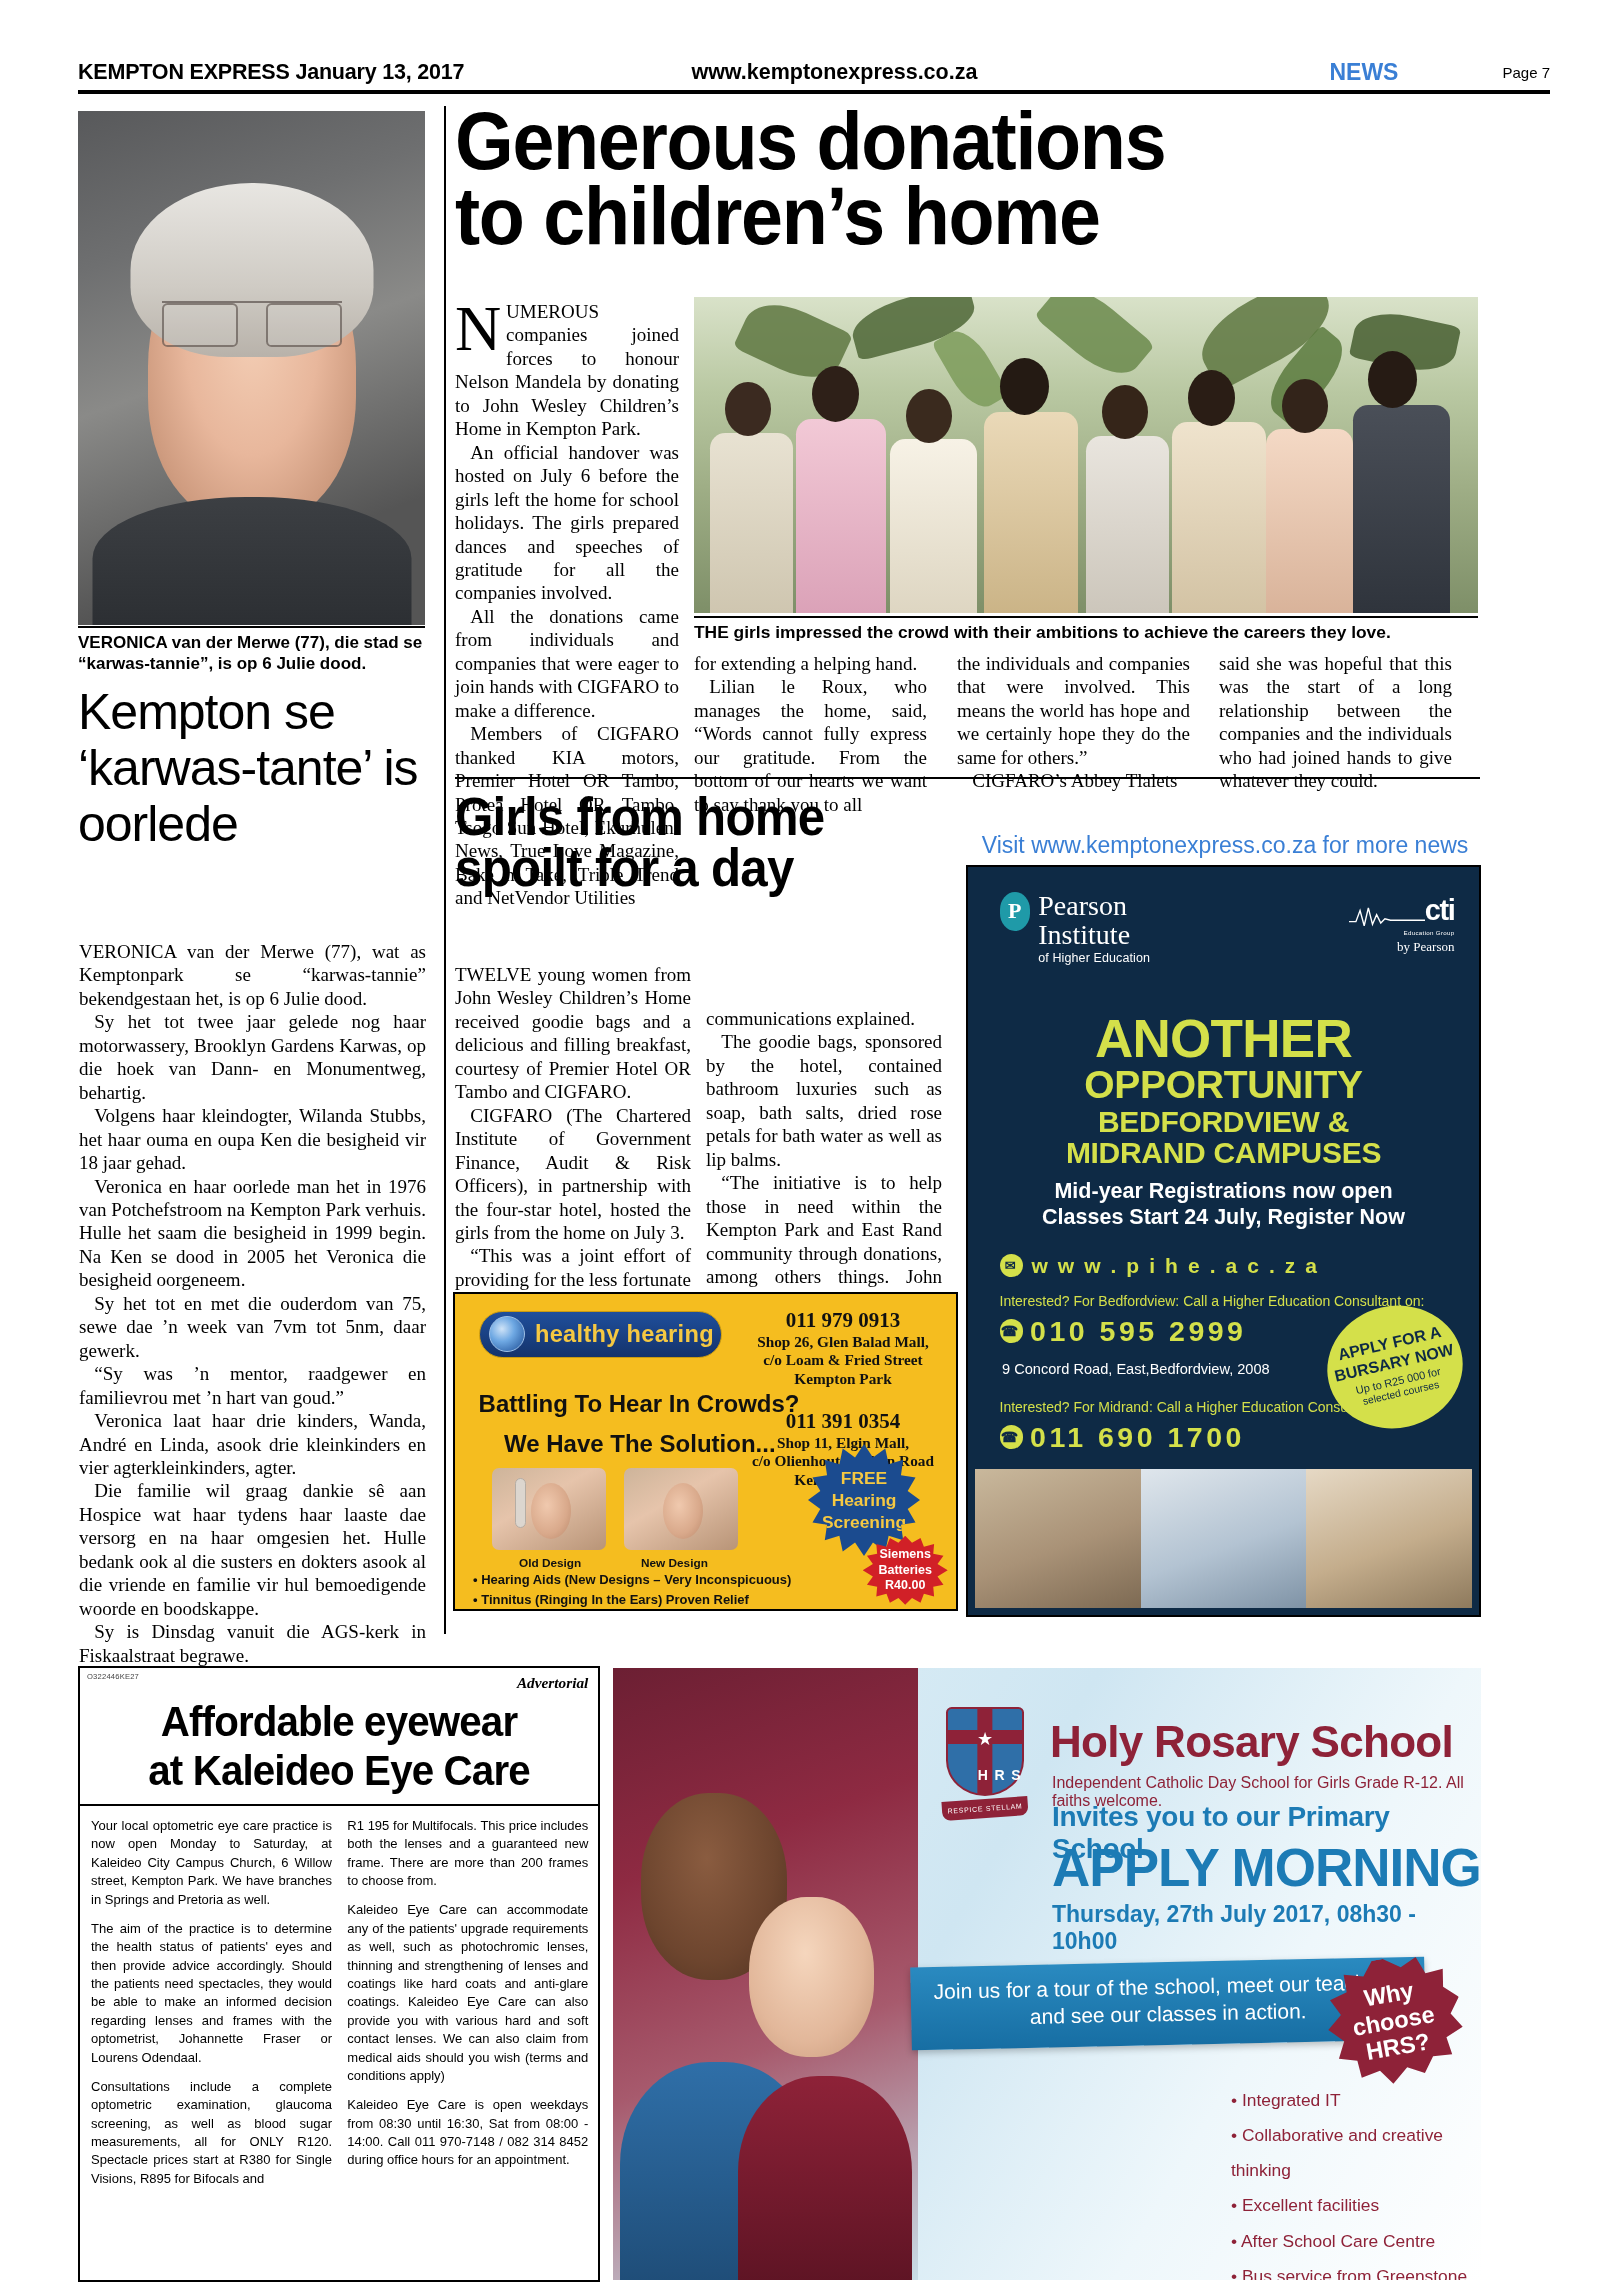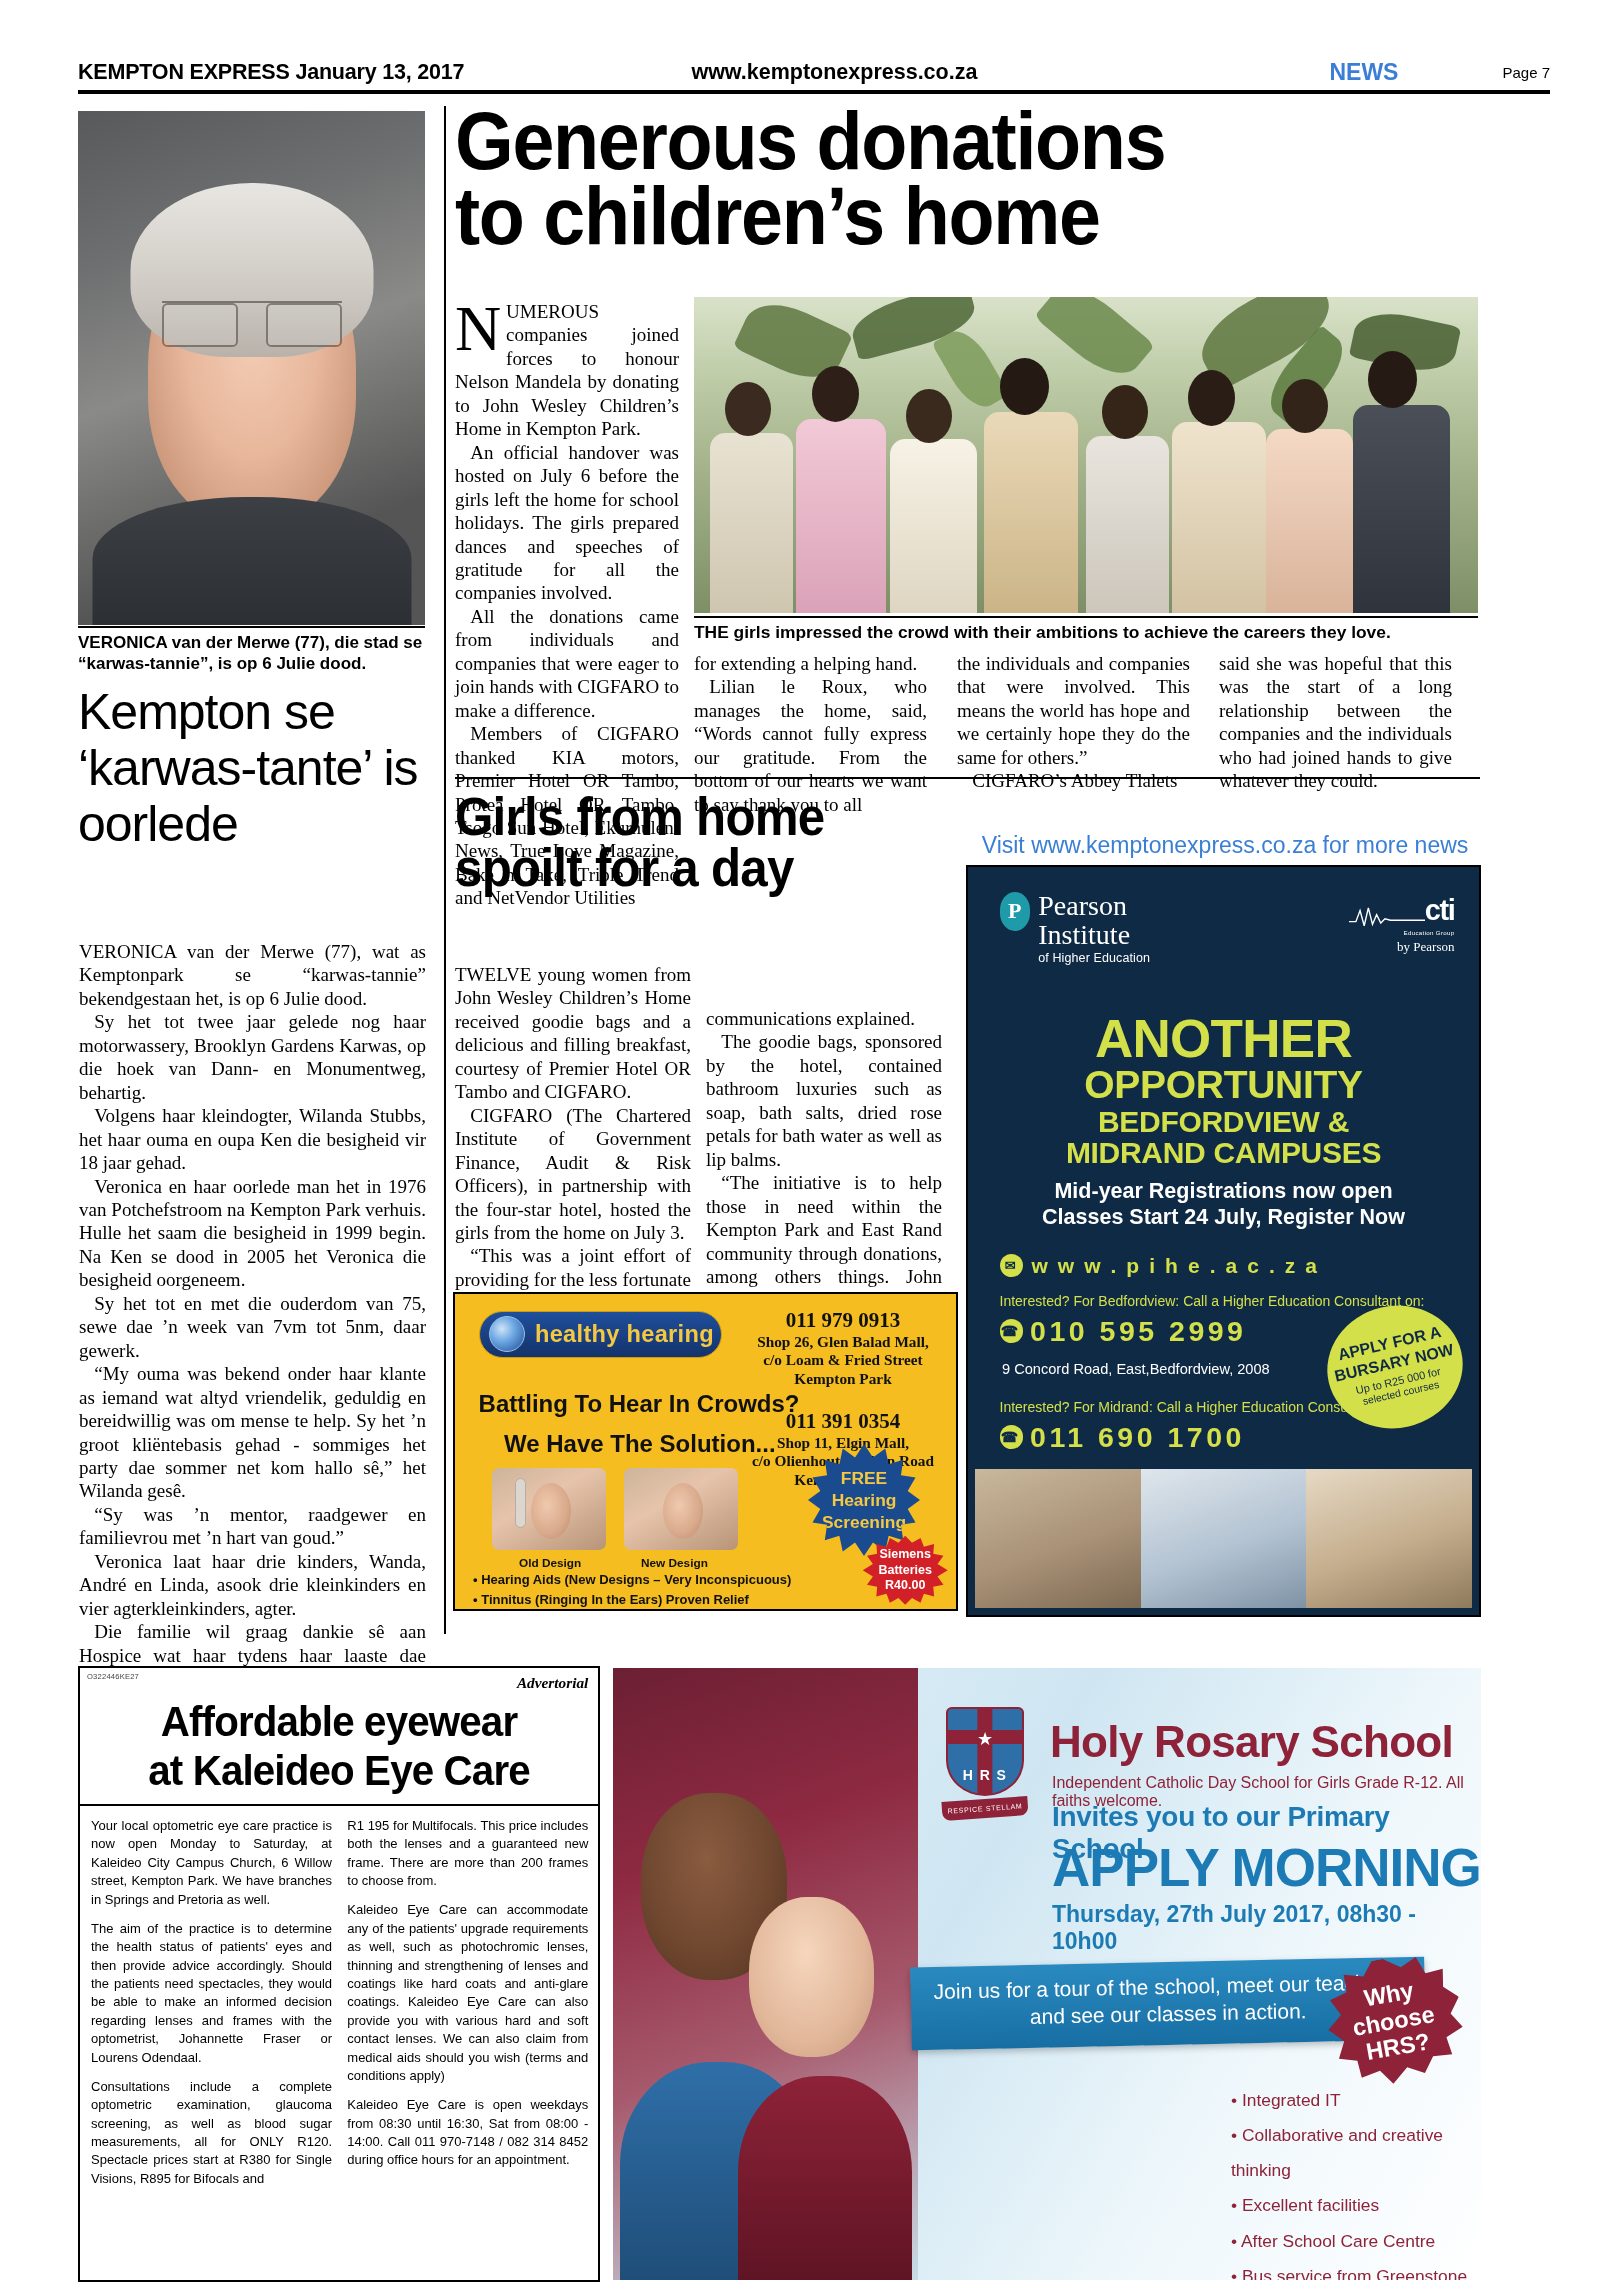--- a/index.html
+++ b/index.html
@@ -292,21 +292,21 @@
     background: linear-gradient(180deg,#2f6fa8 0%,#1f4d78 100%); }
   .hrs-b2 { position: absolute; left: 125px; bottom: 0; width: 174px; height: 208px; border-radius: 46% 46% 0 0;
     background: linear-gradient(180deg,#8e2238 0%,#5e1424 100%); }
 
   .hrs-crest { position: absolute; left: 333px; top: 39px; width: 85px; height: 106px; }
   .crest-shape { width: 78px; height: 89px; background: #2f6fa8; border: 2.8px solid #8e2238;
     border-radius: 5.6px 5.6px 50% 50%/5.6px 5.6px 40% 40%; position: relative; }
   .crest-cross-v { position: absolute; left: 50%; top: 0; transform: translateX(-50%); width: 15.3px; height: 100%; background: #8e2238; }
   .crest-cross-h { position: absolute; top: 21px; left: 0; width: 100%; height: 14px; background: #8e2238; }
   .crest-star { position: absolute; left: 50%; top: 19.4px; transform: translateX(-50%); color: #fff; font-size: 18px; }
-  .crest-hrs { position: absolute; left: 0; right: 0; bottom: 11px; text-align: center; color: #fff; font-weight: 700; font-size: 14px; letter-spacing: 1.4px; }
+  .crest-hrs { position: absolute; left: 0; right: 0; bottom: 11px; text-align: right; color: #fff; font-weight: 700; font-size: 14px; letter-spacing: 1.4px; }
   .crest-ribbon { position: absolute; left: -4.2px; bottom: -5.6px; width: 86px; height: 19.4px; background: #8e2238;
     color: #fff; font-size: 7px; letter-spacing: 0.7px; text-align: center; line-height: 19.4px;
     border-radius: 0 0 8.3px 8.3px; transform: rotate(-4deg); }
 
   .hrs-title { position: absolute; left: 437px; top: 49px; font-weight: 700; font-size: 44px; color: #8e2238; letter-spacing: -0.7px; }
   .hrs-tag { position: absolute; left: 439px; top: 106px; font-size: 16px; color: #8e2238; }
   .hrs-inv { position: absolute; left: 439px; top: 133px; font-weight: 700; font-size: 28px; color: #1c7bb5; letter-spacing: -0.3px; }
   .hrs-open { position: absolute; left: 439px; top: 169px; font-weight: 700; font-size: 53px; color: #1c7bb5; letter-spacing: -1px; }
   .hrs-when { position: absolute; left: 439px; top: 233px; font-weight: 700; font-size: 23px; color: #1c7bb5; }
 
@@ -353,21 +353,20 @@
   <div class="caption-rule"></div>
   <div class="pv-caption">VERONICA van der Merwe (77), die stad se “karwas-tannie”, is op 6 Julie dood.</div>
 
   <h1 class="left-headline">Kempton se ‘karwas-tante’ is oorlede</h1>
   <div class="left-body">
     <p class="first">VERONICA van der Merwe (77), wat as Kemptonpark se “karwas-tannie” bekendgestaan het, is op 6 Julie dood.</p>
     <p>Sy het tot twee jaar gelede nog haar motorwassery, Brooklyn Gardens Karwas, op die hoek van Dann- en Monumentweg, behartig.</p>
     <p>Volgens haar kleindogter, Wilanda Stubbs, het haar ouma en oupa Ken die besigheid vir 18 jaar gehad.</p>
     <p>Veronica en haar oorlede man het in 1976 van Potchefstroom na Kempton Park verhuis. Hulle het saam die besigheid in 1999 begin. Na Ken se dood in 2005 het Veronica die besigheid oorgeneem.</p>
     <p>Sy het tot en met die ouderdom van 75, sewe dae ’n week van 7vm tot 5nm, daar gewerk.</p>
-    <p>“My ouma was bekend onder haar klante as iemand wat altyd vriendelik, geduldig en bereidwillig was om mense te help. Sy het ’n groot kliëntebasis gehad - sommiges het party dae sommer net kom hallo sê,” het Wilanda gesê.</p>
     <p>“Sy was ’n mentor, raadgewer en familievrou met ’n hart van goud.”</p>
     <p>Veronica laat haar drie kinders, Wanda, André en Linda, asook drie kleinkinders en vier agterkleinkinders, agter.</p>
     <p>Die familie wil graag dankie sê aan Hospice wat haar tydens haar laaste dae versorg en na haar omgesien het. Hulle bedank ook al die susters en dokters asook al die vriende en familie vir hul bemoedigende woorde en boodskappe.</p>
     <p>Sy is Dinsdag vanuit die AGS-kerk in Fiskaalstraat begrawe.</p>
   </div>
 
   <div class="vrule-1"></div>
   <h1 class="main-headline">
     <span>Generous donations</span><br>
     <span>to children’s home</span>

